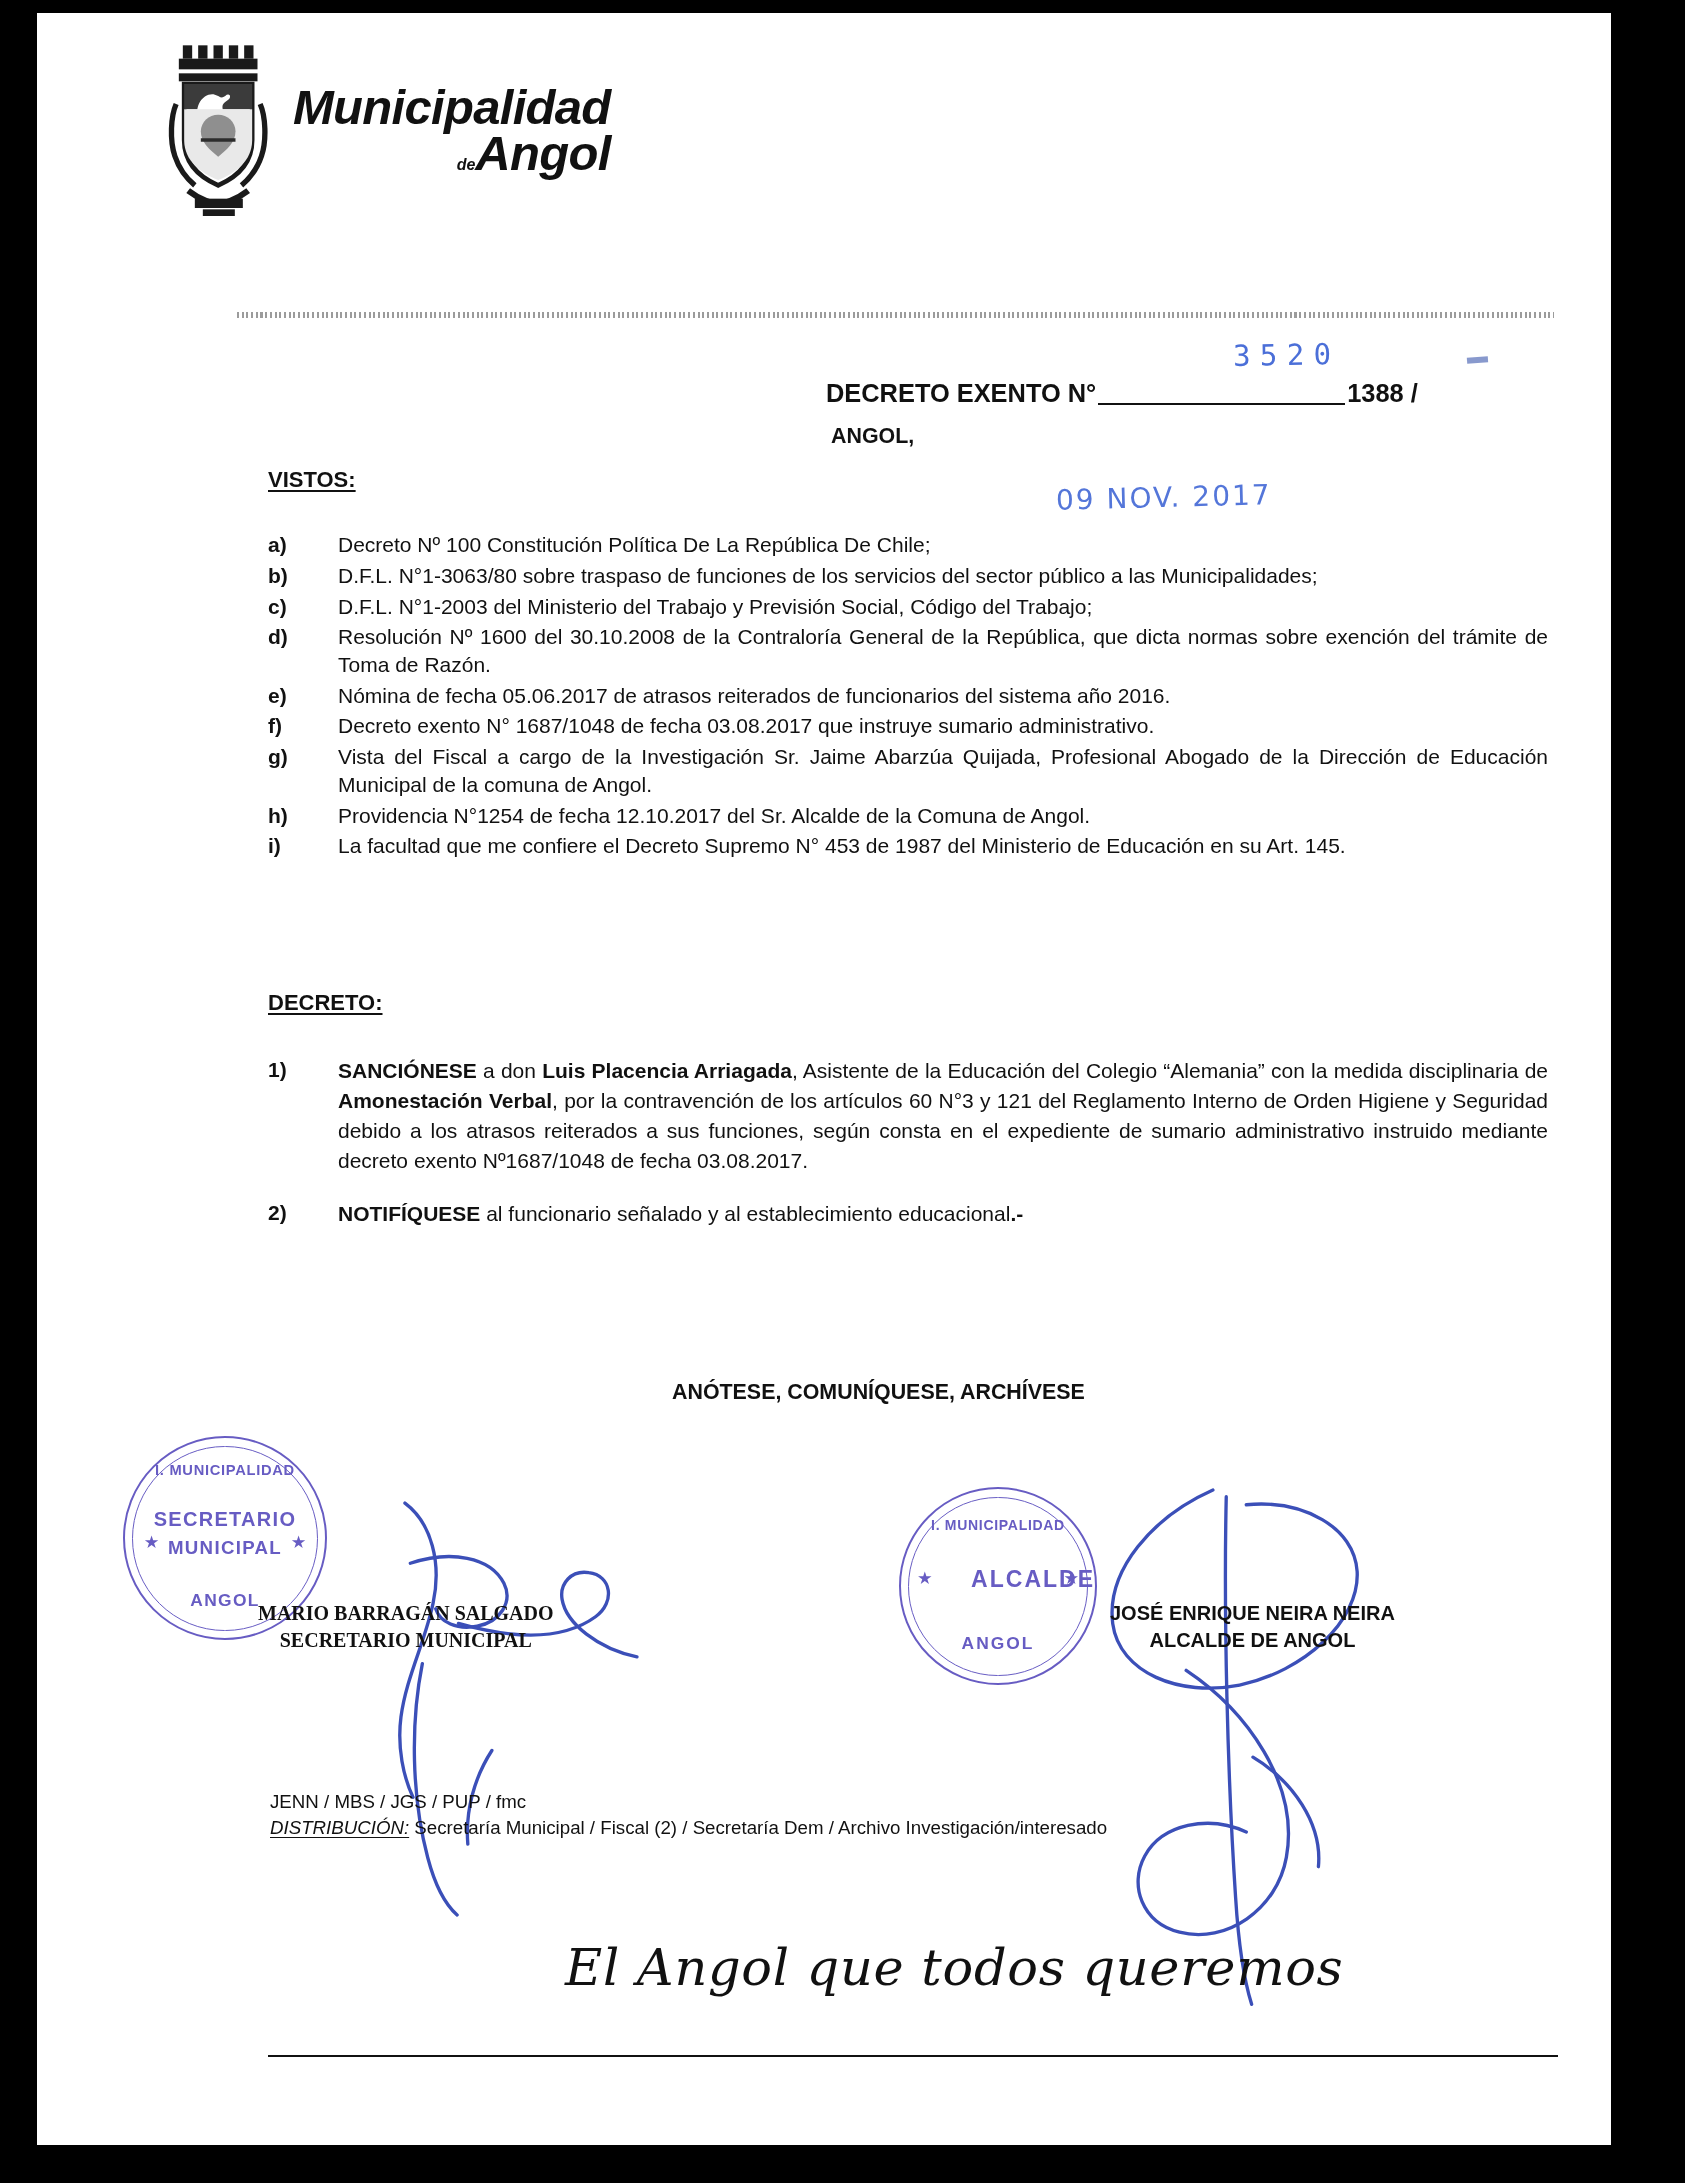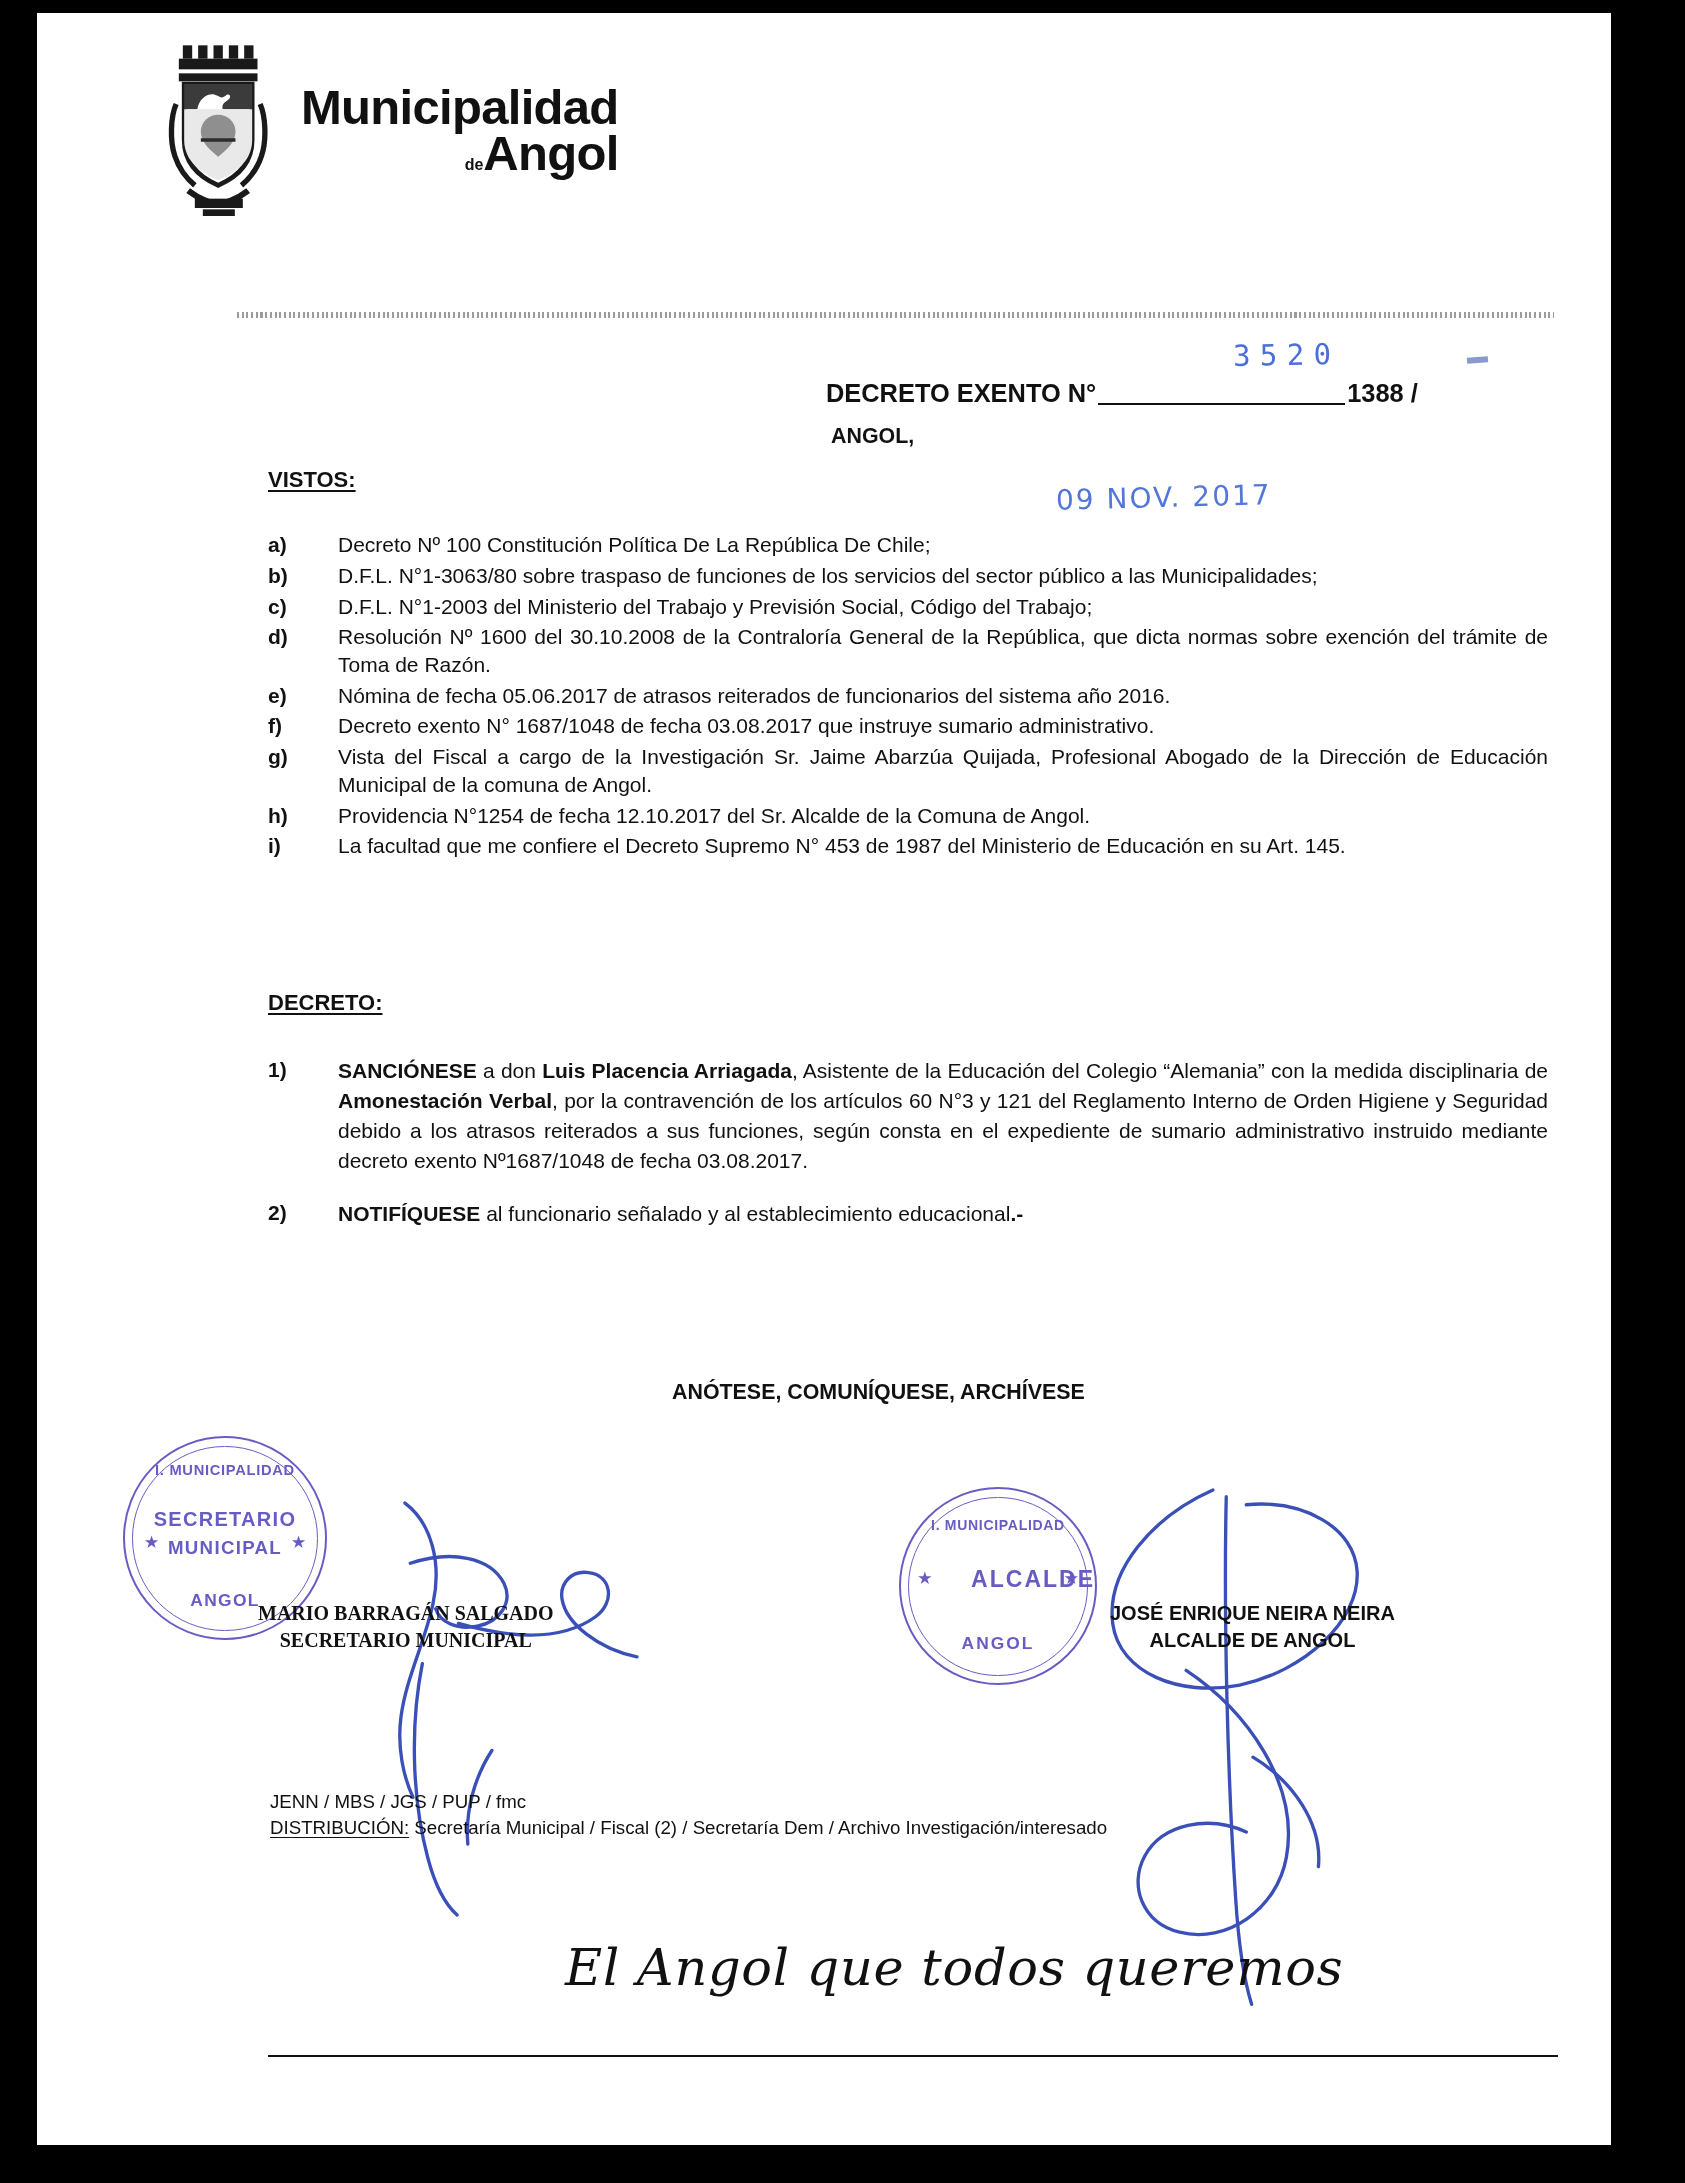--- a/index.html
+++ b/index.html
@@ -32,22 +32,23 @@
     display: flex;
     align-items: center;
   }
   .crest {
     position: relative;
     width: 117px;
     height: 180px;
     flex: none;
   }
   .wordmark {
-    margin-left: 20px;
+    margin-left: 12px;
     line-height: 0.95;
+    font-style: italic;
   }
   .wordmark .line1 {
     font-size: 49px;
     font-weight: bold;
     letter-spacing: -0.7px;
     color: #111;
   }
   .wordmark .line2 {
     font-size: 49px;
     font-weight: bold;
@@ -246,21 +247,21 @@
     color: #111;
   }
   .footer-distrib {
     position: absolute;
     left: 233px;
     top: 1804px;
     font-size: 18.7px;
     color: #111;
     white-space: nowrap;
   }
-  .footer-distrib .u { text-decoration: underline; text-underline-offset: 2.7px; }
+  .footer-distrib .u { text-decoration: underline; text-underline-offset: 2.7px; font-style: italic; }
 
   .slogan {
     position: absolute;
     left: 528px;
     top: 1925px;
     font-size: 51px;
     font-family: "DejaVu Serif", serif;
     font-style: italic;
     color: #111;
     letter-spacing: 0.7px;

